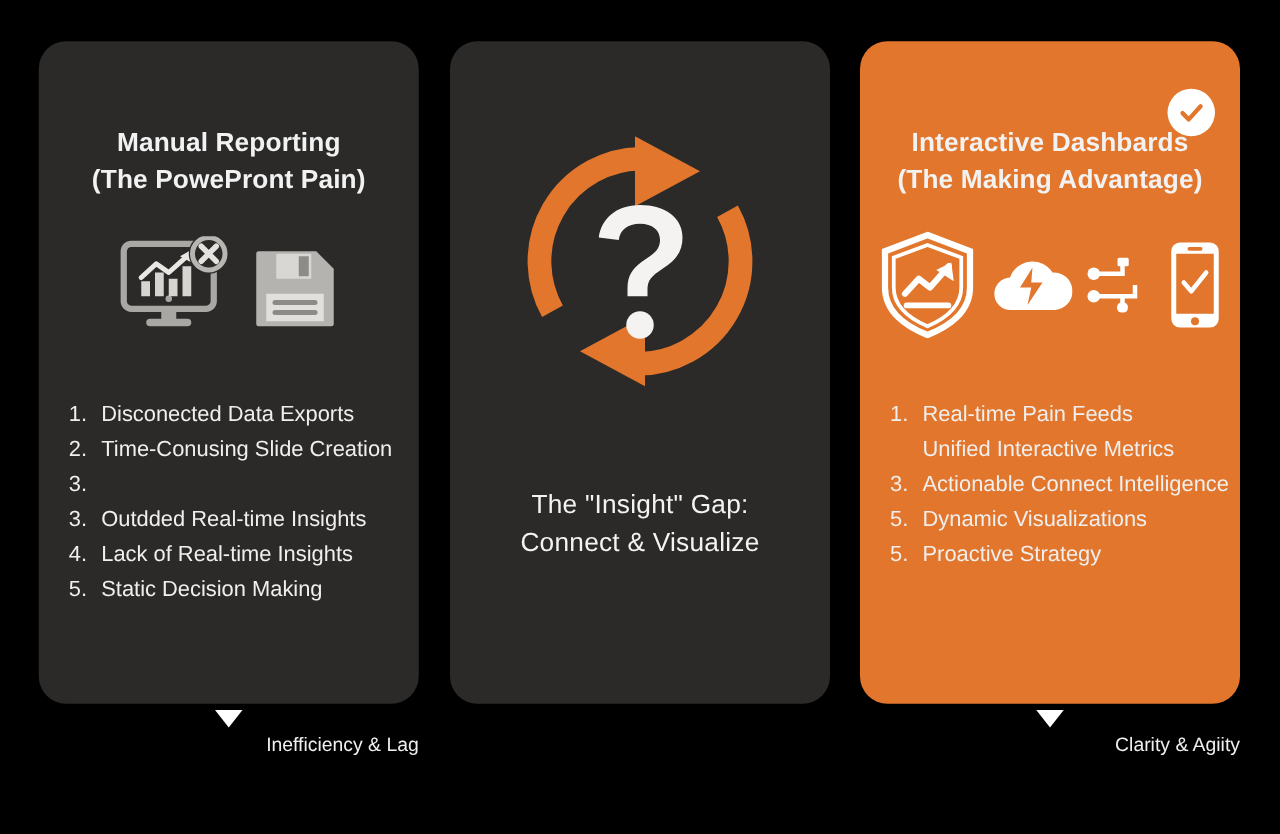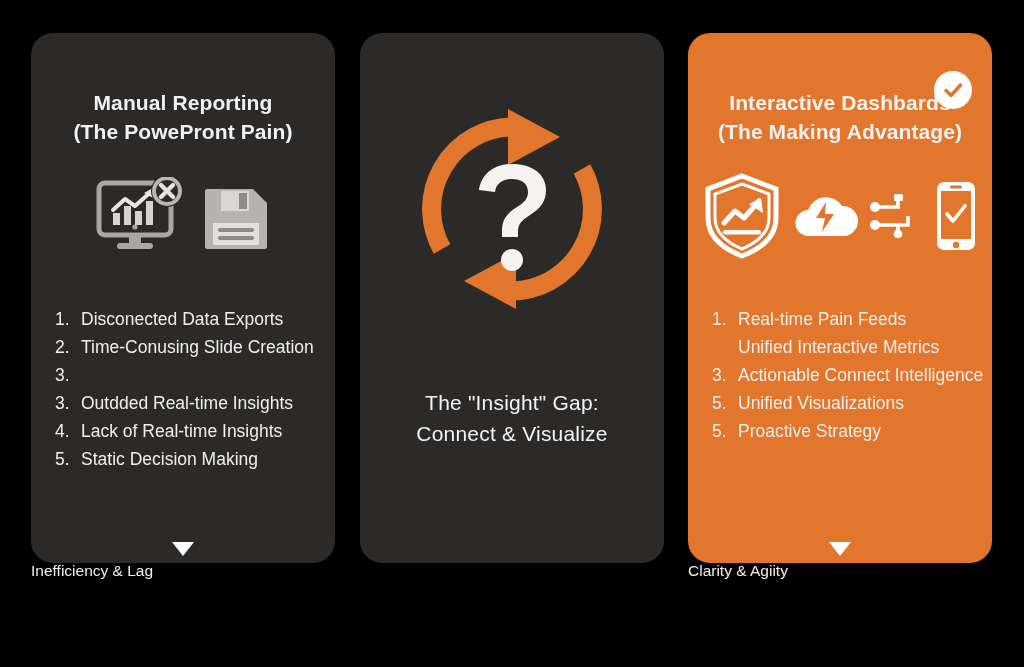--- a/index.html
+++ b/index.html
@@ -32,21 +32,21 @@
     overflow: hidden;
   }
   .card-dark { background: #2b2a29; }
   .card-accent { background: #e2762c; }
 
   #card-left   { left: 31px; }
   #card-center { left: 360px; }
   #card-right  { left: 688px; }
 
   .card-title {
-    margin: 0;
+    margin: 12px;
     padding: 0 14px;
     text-align: center;
     color: #f2f2f2;
     font-size: 21px;
     font-weight: bold;
     line-height: 29px;
     letter-spacing: 0.1px;
   }
   #card-left .card-title { padding-top: 55px; }
   #card-right .card-title { padding-top: 55px; }
@@ -116,23 +116,23 @@
     border-radius: 50%;
     background: #ffffff;
     display: flex;
     align-items: center;
     justify-content: center;
   }
 
   
   .footer-item {
     position: absolute;
-    top: 542px;
+    top: 568px;
     width: 304px;
-    text-align: left;
+    text-align: right;
   }
   #footer-left  { left: 31px; }
   #footer-right { left: 688px; }
   .tri {
     width: 0; height: 0;
     margin: 0 auto 6px auto;
     border-left: 11px solid transparent;
     border-right: 11px solid transparent;
     border-top: 14px solid #ffffff;
   }
@@ -291,21 +291,21 @@
       <li>
         <span class="li-num"></span>
         <span class="li-text">Unified Interactive Metrics</span>
       </li>
       <li>
         <span class="li-num">3.</span>
         <span class="li-text">Actionable Connect Intelligence</span>
       </li>
       <li>
         <span class="li-num">5.</span>
-        <span class="li-text">Unified Visualizations</span>
+        <span class="li-text">Dynamic Visualizations</span>
       </li>
       <li>
         <span class="li-num">5.</span>
         <span class="li-text">Proactive Strategy</span>
       </li>
     </ol>
   </div>
 
   <div class="footer-item" id="footer-left">
     <div class="tri"></div>

